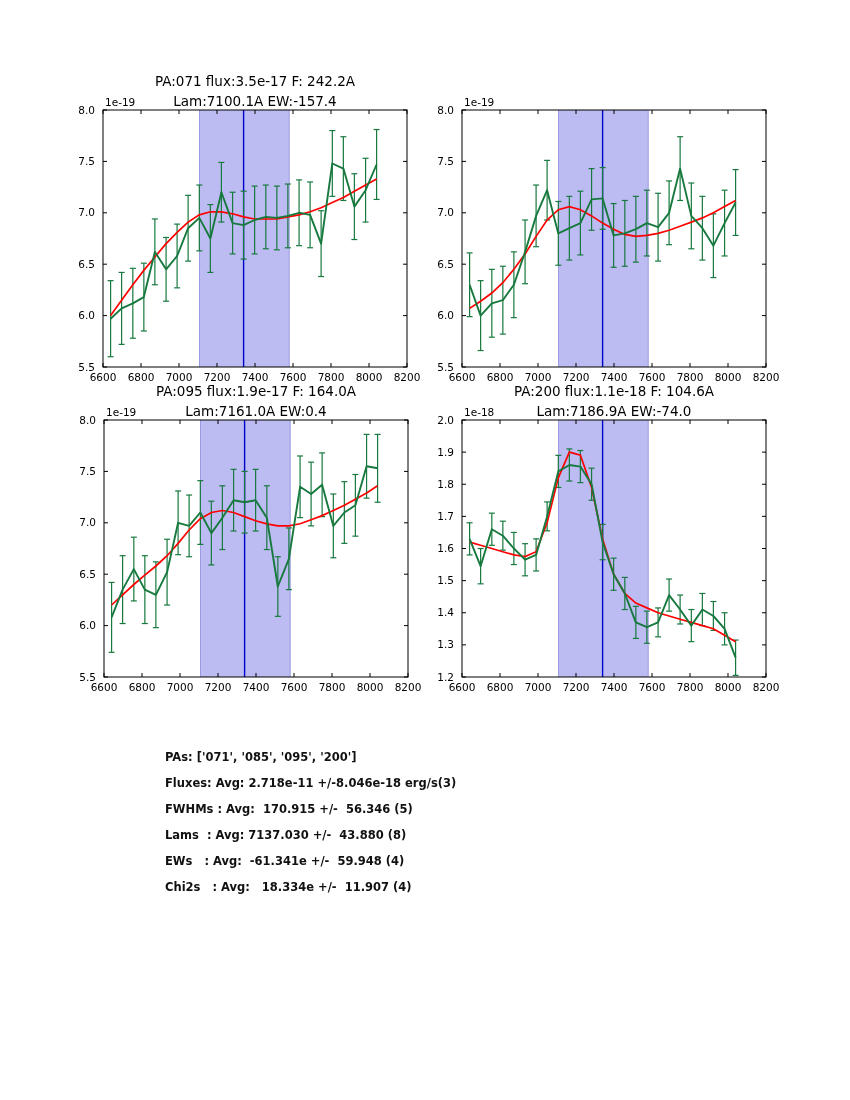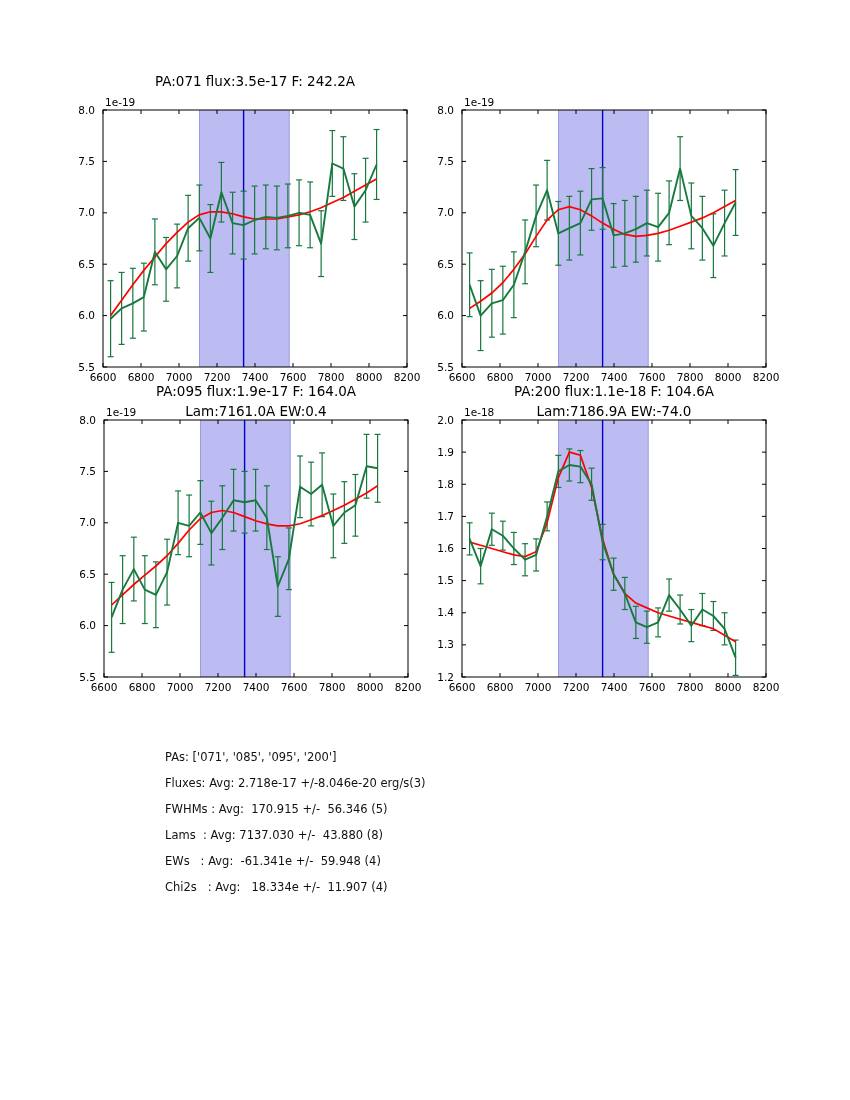--- a/index.html
+++ b/index.html
@@ -7,31 +7,32 @@
         font-family:"DejaVu Sans",sans-serif;color:#000;}
   .subplot{position:absolute;width:366px;height:301px;}
   .sp0{left:58px;top:96px;}
   .sp1{left:417px;top:96px;}
   .sp2{left:59px;top:406px;}
   .sp3{left:417px;top:406px;}
   .ptitle{position:absolute;left:45px;top:-25px;width:304px;text-align:center;
           font-size:13.5px;line-height:20px;color:#000;}
   svg.pcanvas{position:absolute;left:0;top:0;display:block;}
   text.tick{font-family:"DejaVu Sans",sans-serif;font-size:10.5px;fill:#000;}
-  .stats{position:absolute;left:165px;top:744px;font-size:11.5px;line-height:26px;color:#111;}
+  .stats{position:absolute;left:165px;top:744px;font-size:11.5px;line-height:26px;color:#111;font-weight:bold;}
   .stats div{white-space:pre;}
 </style>
 </head>
 <body>
 
 <div class="page">
 
   <div class="subplot sp0">
     <div class="ptitle">
       <div>PA:071 flux:3.5e-17 F: 242.2A</div>
+      <div>Lam:7100.1A EW:-157.4</div>
     </div>
     <svg class="pcanvas" width="366" height="301">
         <rect x="141.51999999999998" y="14" width="89.68000000000004" height="257" fill="#bcbcf2"></rect>
         <line x1="141.51999999999998" y1="14" x2="141.51999999999998" y2="271" stroke="#9a9ae4" stroke-width="1"></line>
         <line x1="231.20000000000002" y1="14" x2="231.20000000000002" y2="271" stroke="#9a9ae4" stroke-width="1"></line>
         <line x1="185.6" y1="14" x2="185.6" y2="271" stroke="#0000cc" stroke-width="1.4"></line>
         <line x1="52.6" y1="184.64800000000002" x2="52.6" y2="260.72" stroke="#17793e" stroke-width="1.2"></line>
         <line x1="49.6" y1="184.64800000000002" x2="55.6" y2="184.64800000000002" stroke="#17793e" stroke-width="1.2"></line>
         <line x1="49.6" y1="260.72" x2="55.6" y2="260.72" stroke="#17793e" stroke-width="1.2"></line>
         <line x1="63.620000000000005" y1="176.424" x2="63.620000000000005" y2="248.38399999999993" stroke="#17793e" stroke-width="1.2"></line>
@@ -569,20 +570,20 @@
         <text x="37" y="49.62500000000003" text-anchor="end" class="tick">1.9</text>
         <line x1="45" y1="14" x2="49" y2="14" stroke="#000000" stroke-width="1"></line>
         <line x1="349" y1="14" x2="345" y2="14" stroke="#000000" stroke-width="1"></line>
         <text x="37" y="17.5" text-anchor="end" class="tick">2.0</text>
         <text x="47" y="10" class="tick">1e-18</text>
       </svg>
   </div>
 
   <div class="stats">
     <div>PAs: ['071', '085', '095', '200']</div>
-    <div>Fluxes: Avg: 2.718e-17 +/-8.046e-20 erg/s(3)</div>
+    <div>Fluxes: Avg: 2.718e-11 +/-8.046e-18 erg/s(3)</div>
     <div>FWHMs : Avg:  170.915 +/-  56.346 (5)</div>
     <div>Lams  : Avg: 7137.030 +/-  43.880 (8)</div>
     <div>EWs   : Avg:  -61.341e +/-  59.948 (4)</div>
     <div>Chi2s   : Avg:   18.334e +/-  11.907 (4)</div>
   </div>
 
 </div>
 
 </body></html>

